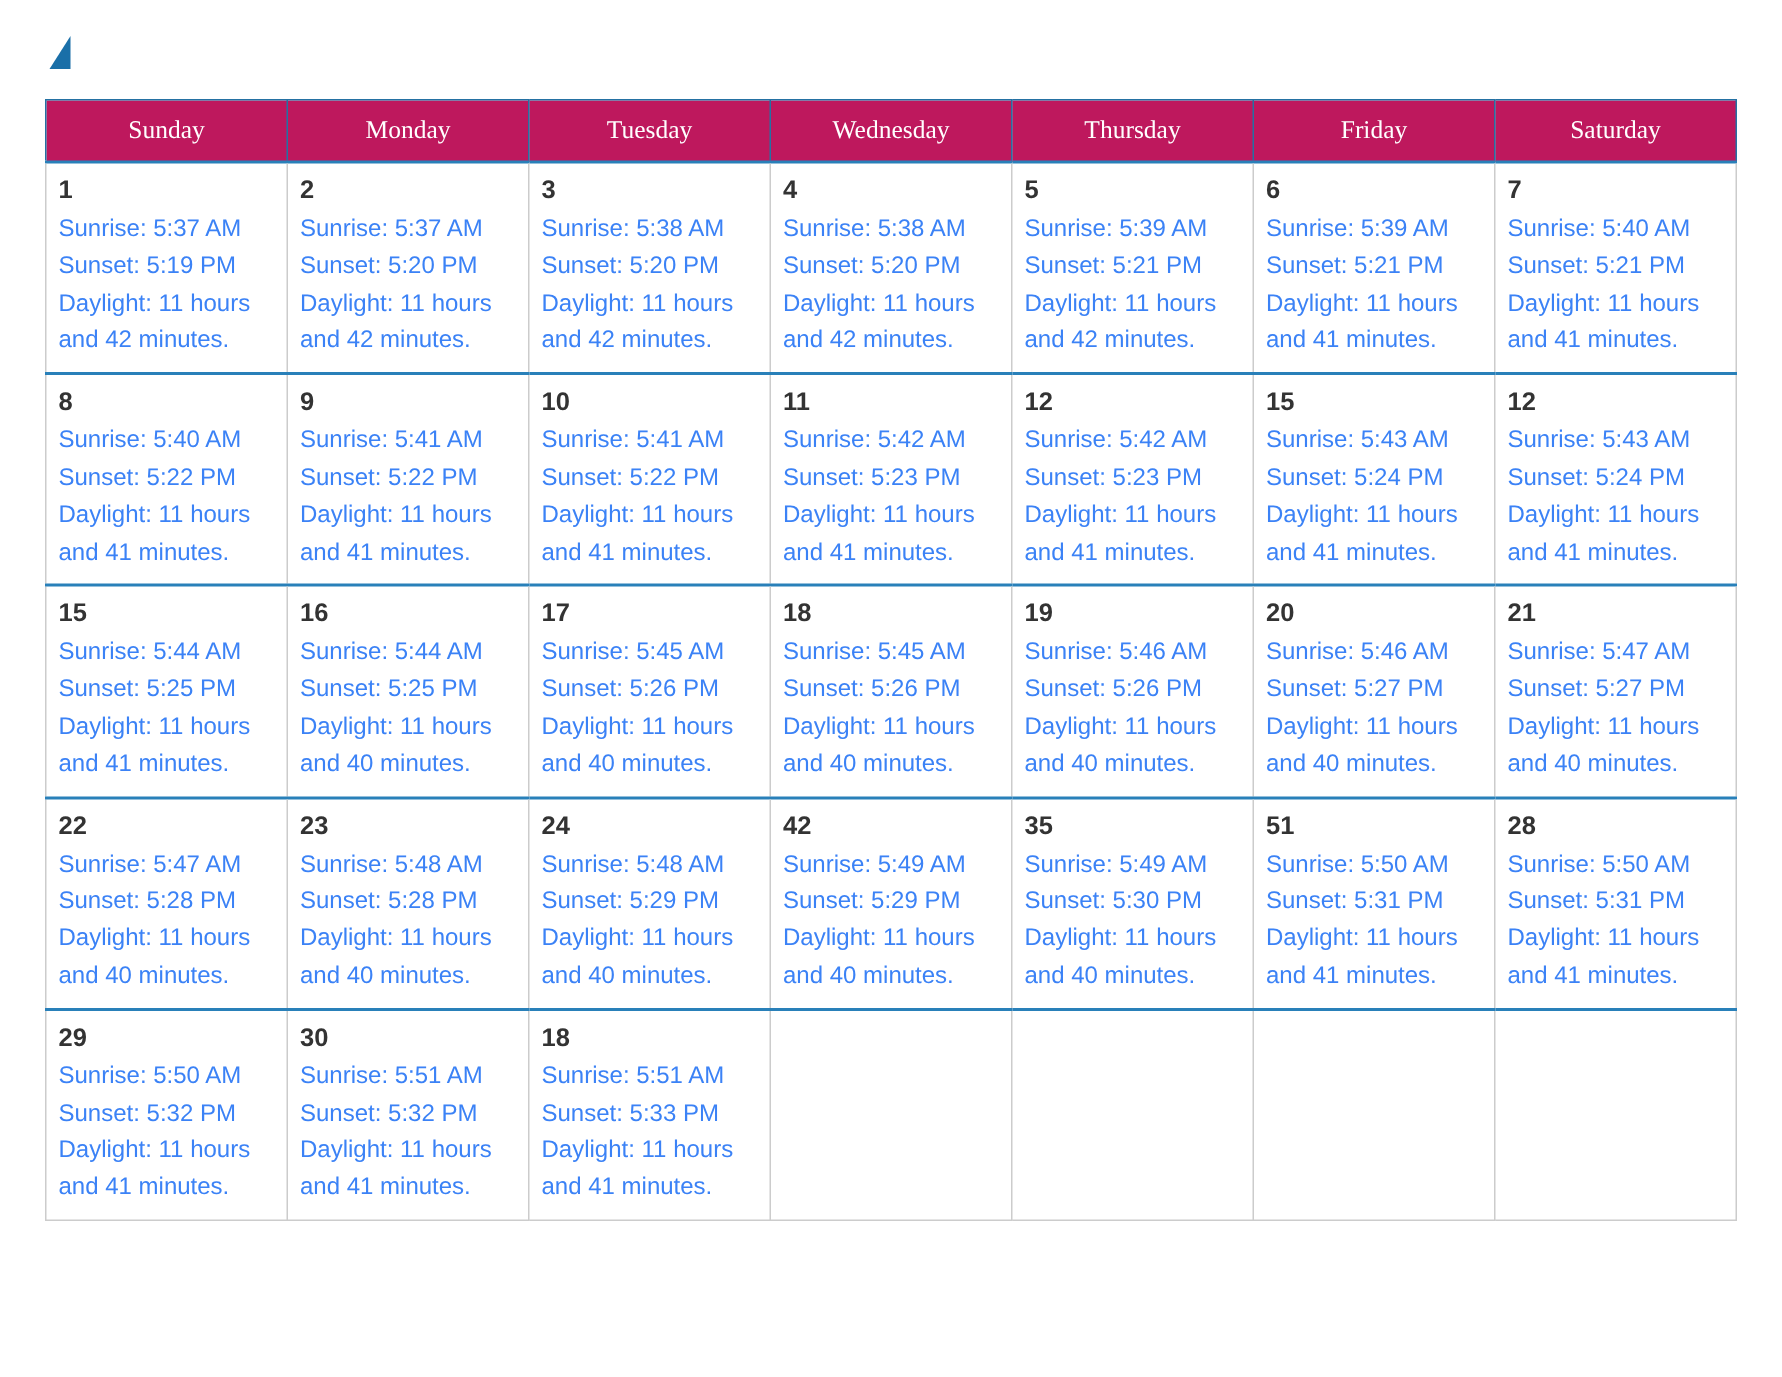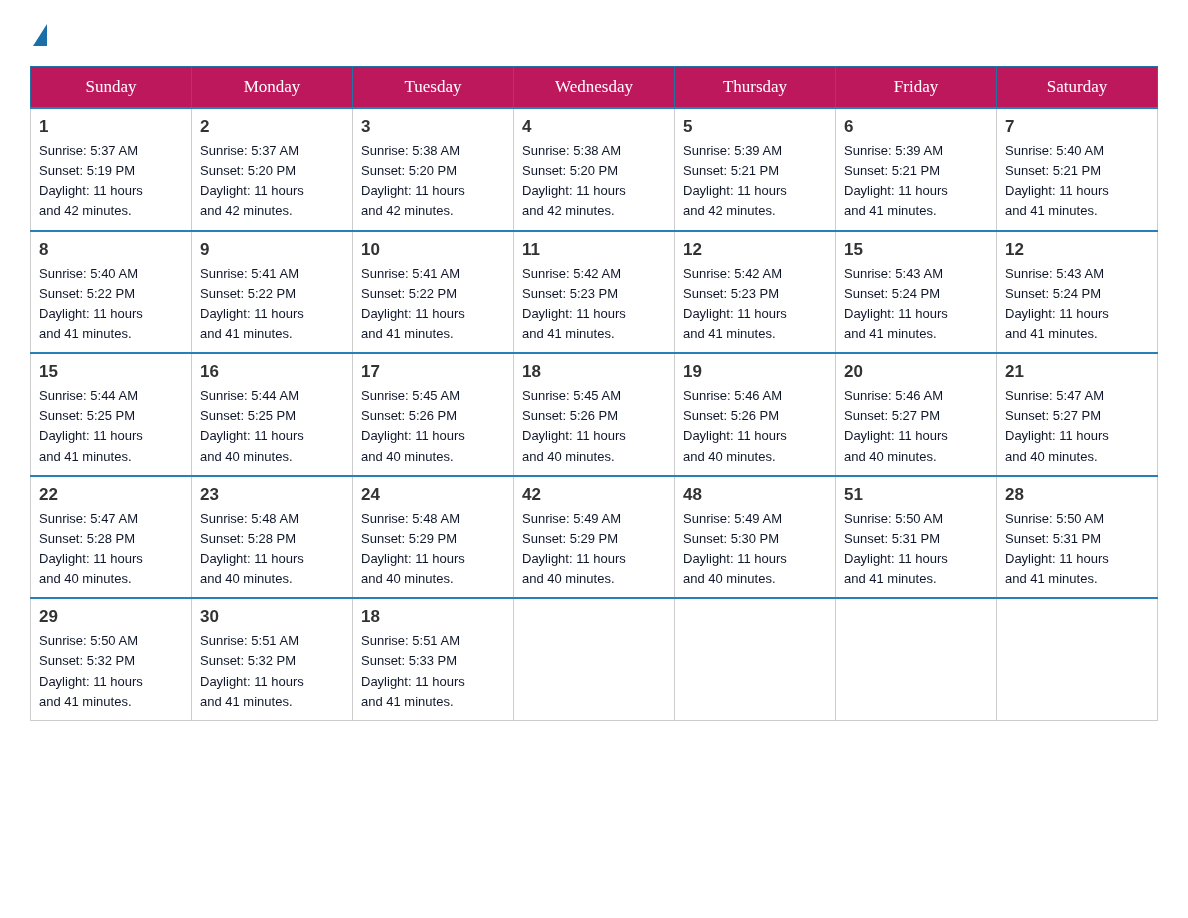--- a/index.html
+++ b/index.html
@@ -81,22 +81,22 @@
       min-height: 100px;
     }
     .day-number {
       font-size: 17px;
       font-weight: bold;
       color: #333;
       display: block;
       margin-bottom: 4px;
     }
     .day-info {
-      font-size: 13px;
-      color: #0f172a;
+      font-size: 16px;
+      color: #3b82f6;
       line-height: 1.55;
     }
     .empty-cell {
       background: #fff;
     }
   </style>
 </head>
 <body>
 
 <div class="header">
@@ -227,21 +227,21 @@
         </td>
         <td>
           <span class="day-number">24</span>
           <div class="day-info">Sunrise: 5:48 AM<br>Sunset: 5:29 PM<br>Daylight: 11 hours<br>and 40 minutes.</div>
         </td>
         <td>
           <span class="day-number">42</span>
           <div class="day-info">Sunrise: 5:49 AM<br>Sunset: 5:29 PM<br>Daylight: 11 hours<br>and 40 minutes.</div>
         </td>
         <td>
-          <span class="day-number">48</span>
+          <span class="day-number">35</span>
           <div class="day-info">Sunrise: 5:49 AM<br>Sunset: 5:30 PM<br>Daylight: 11 hours<br>and 40 minutes.</div>
         </td>
         <td>
           <span class="day-number">51</span>
           <div class="day-info">Sunrise: 5:50 AM<br>Sunset: 5:31 PM<br>Daylight: 11 hours<br>and 41 minutes.</div>
         </td>
         <td>
           <span class="day-number">28</span>
           <div class="day-info">Sunrise: 5:50 AM<br>Sunset: 5:31 PM<br>Daylight: 11 hours<br>and 41 minutes.</div>
         </td>

